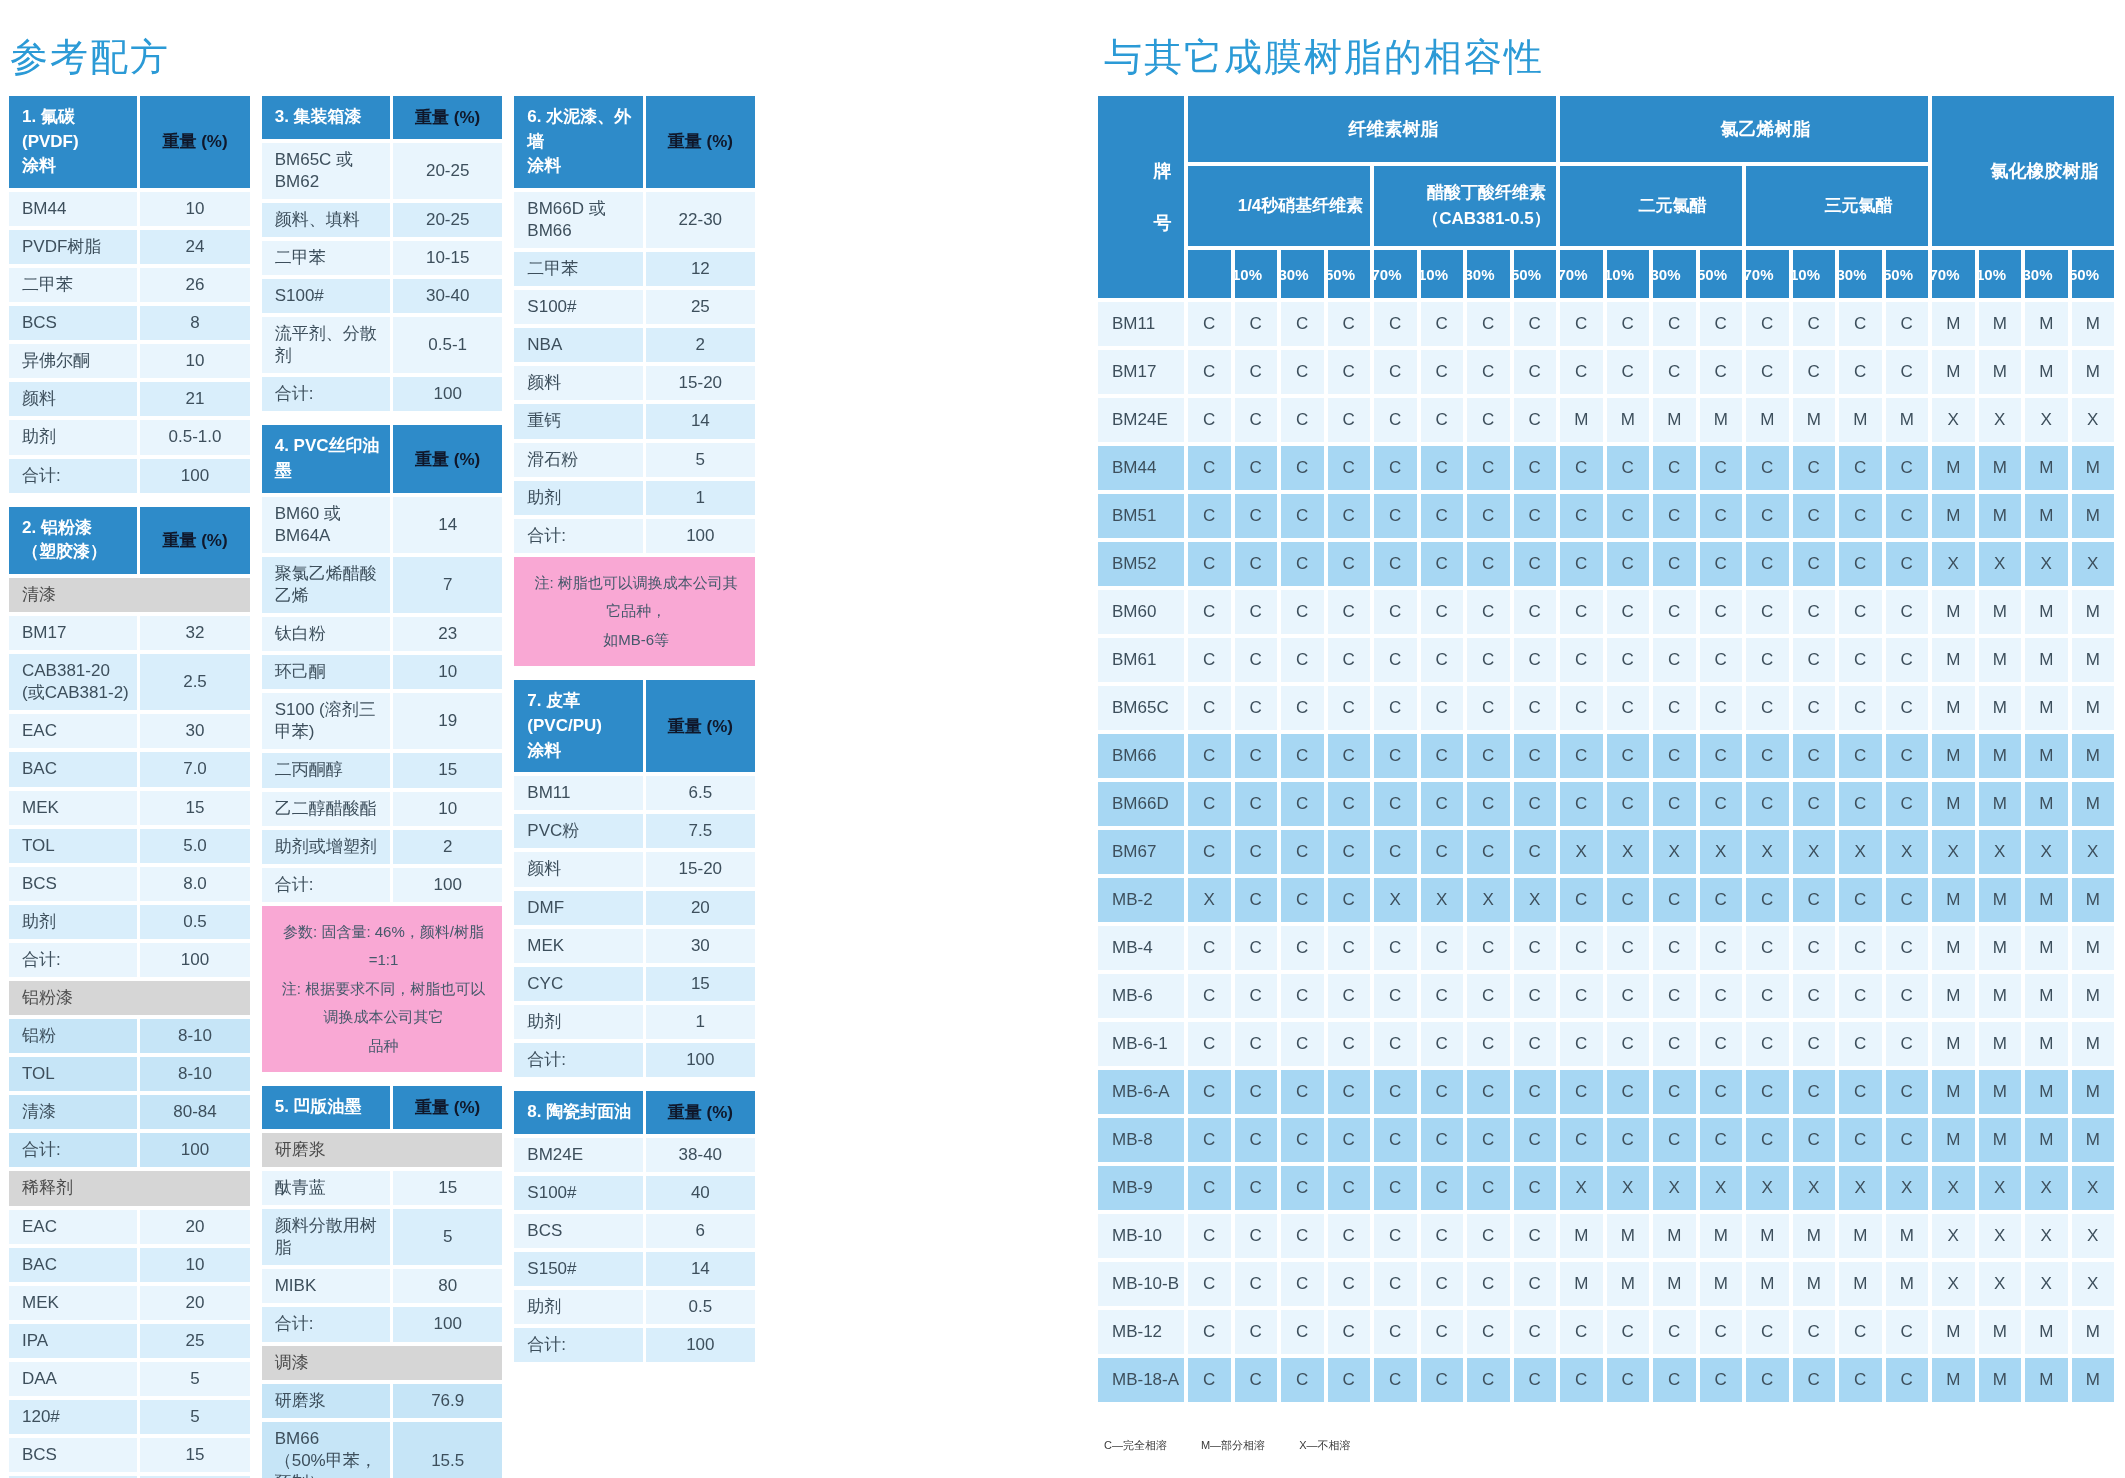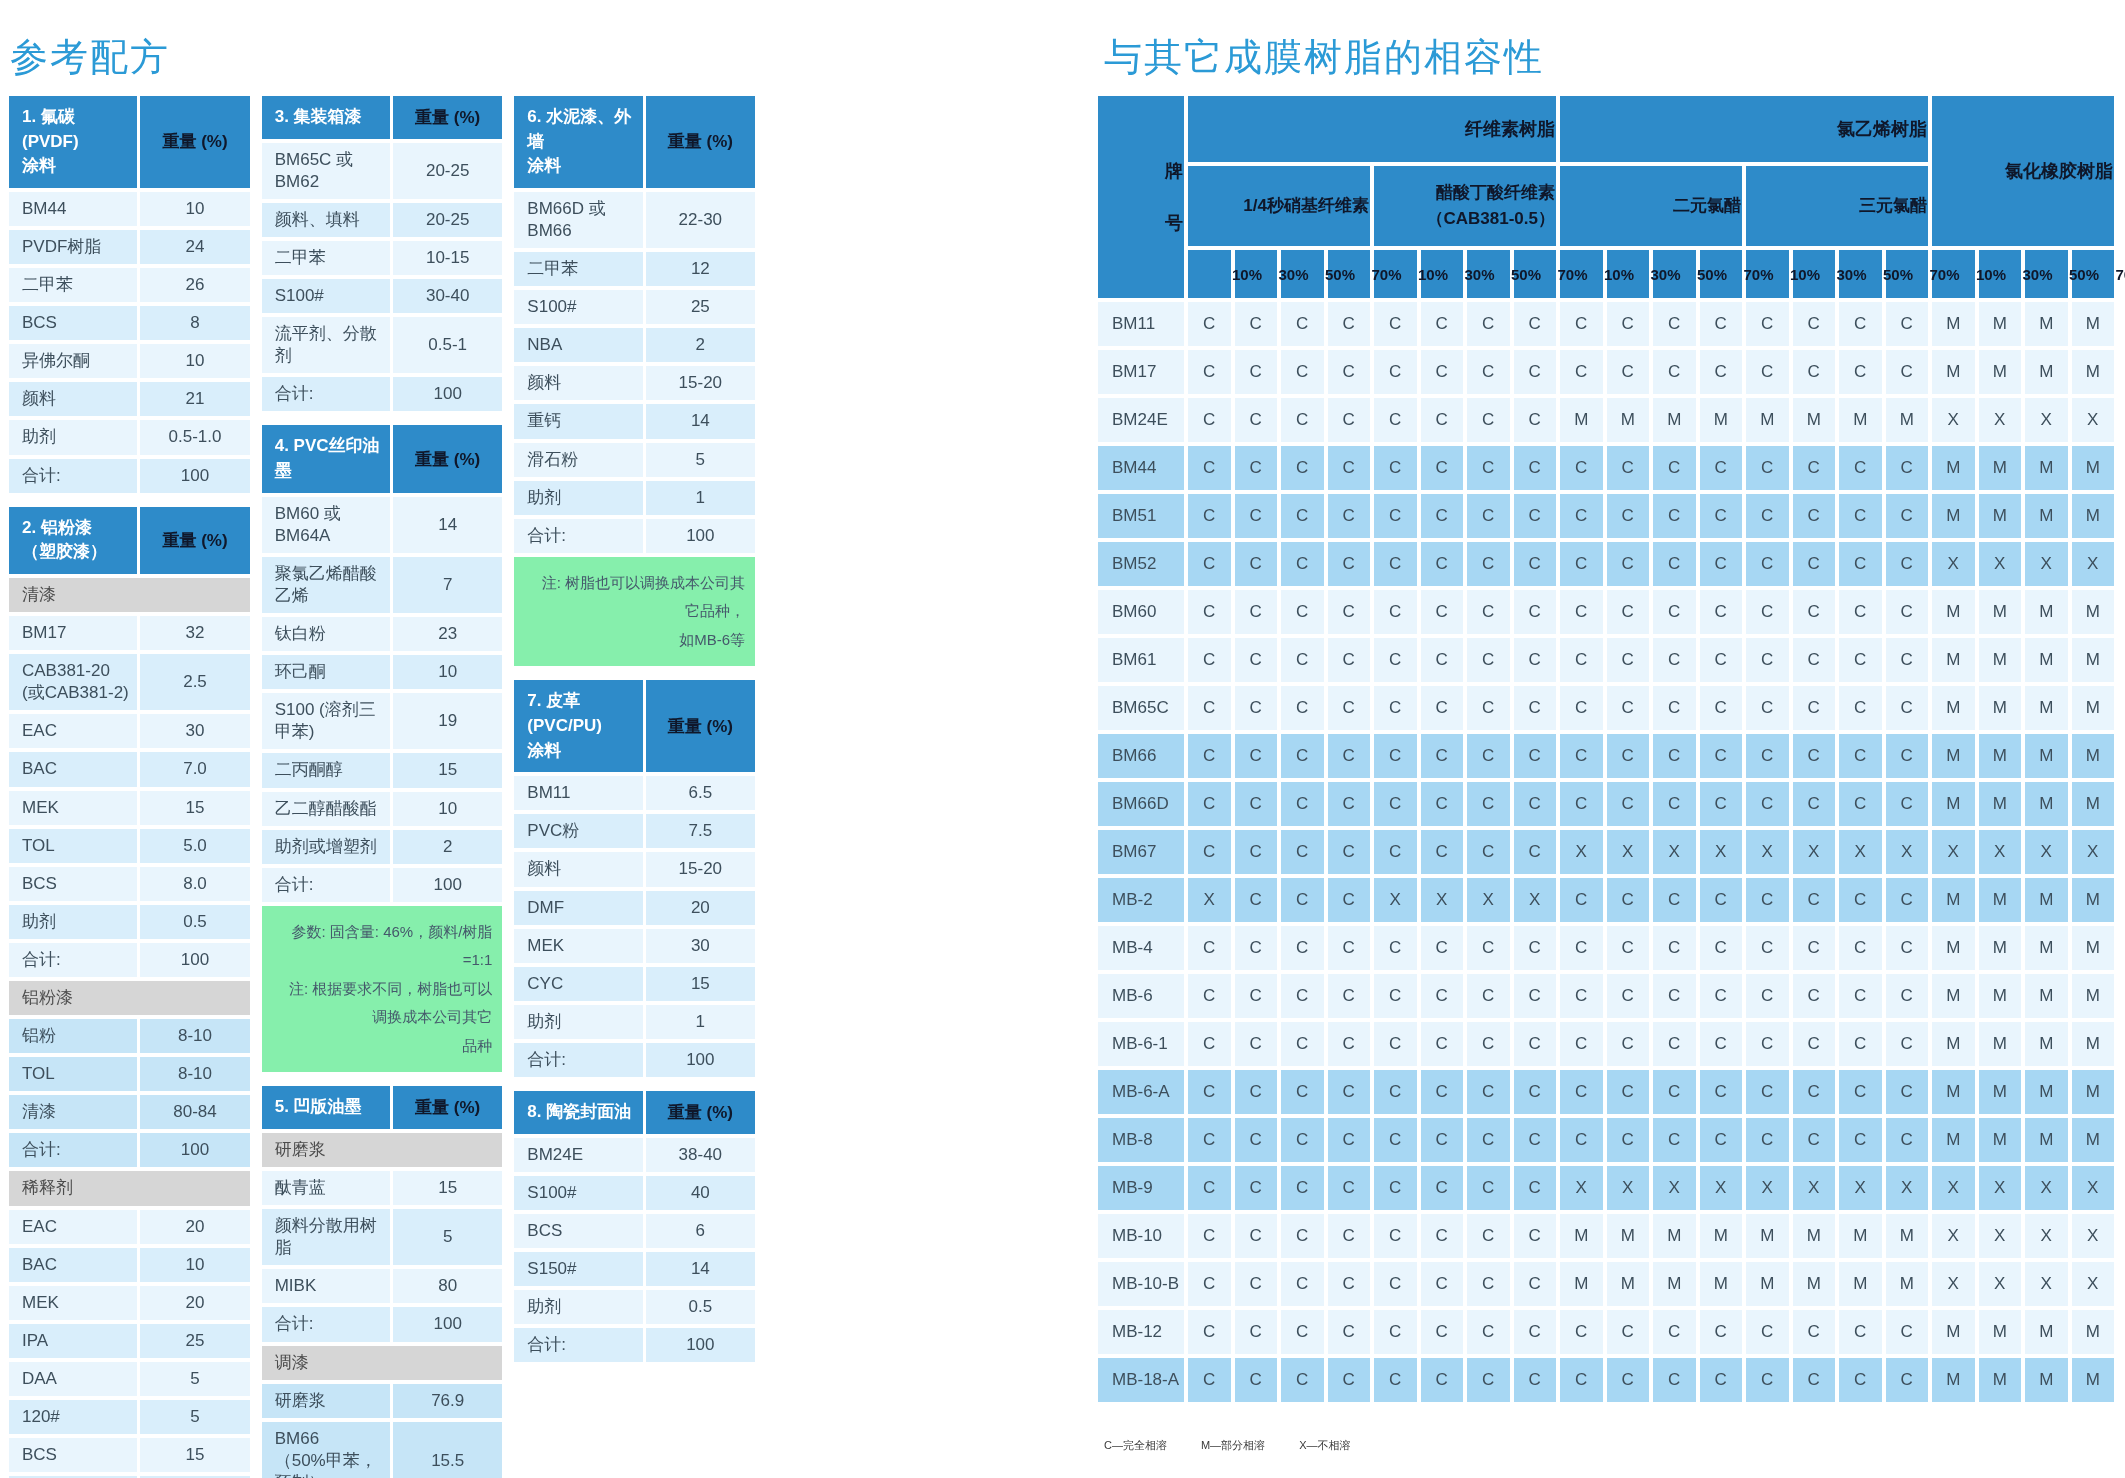--- a/index.html
+++ b/index.html
@@ -19,26 +19,26 @@
   .ftable th.tt{background:#2e8bc9;color:#ffffff;font-size:17px;font-weight:600;text-align:left;
     padding:9px 6px 9px 13px;line-height:1.45;width:54%;}
   .ftable th.wt{background:#2e8bc9;color:#0f172a;font-size:17px;font-weight:600;text-align:center;padding:9px 4px;}
   .ftable td{font-size:17px;line-height:1.3;}
   .rl{padding:6px 4px 6px 13px;text-align:left;}
   .rv{text-align:center;padding:6px 4px;}
   .ra{background:#e9f5fd;}
   .rb{background:#d9eefb;}
   .rd{background:#c6e5f7;}
   .band td{background:#d6d6d6;color:#4c4c4c;padding:6px 4px 6px 13px;font-size:17px;text-align:left;}
-  .note td{background:#86efac;color:#45596b;font-size:15px;padding:12px 10px 12px 13px;line-height:1.9;text-align:right;}
+  .note td{background:#f9a8d4;color:#45596b;font-size:15px;padding:12px 10px 12px 13px;line-height:1.9;text-align:center;}
 
   
   #compat{position:absolute;left:1094px;top:92px;width:1024px;}
   #matrix{width:100%;border-collapse:separate;border-spacing:4px;table-layout:fixed;}
-  #matrix th.blue{background:#2e8bc9;color:#0f172a;font-weight:600;text-align:right;padding-left:44px;}
+  #matrix th.blue{background:#2e8bc9;color:#ffffff;font-weight:600;text-align:center;padding-left:44px;}
   #matrix .g1{font-size:18px;height:64px;}
   #matrix .g2{font-size:17px;height:78px;line-height:1.55;font-weight:600;}
   #matrix .pct{font-size:15px;height:46px;font-weight:600;}
   #matrix .corner{font-size:18px;line-height:2.9;}
   #matrix td.cc{text-align:center;font-size:17px;height:42px;color:#3d4f5c;}
   #matrix th.rname{font-size:17px;font-weight:400;color:#3d4f5c;text-align:left;padding-left:14px;height:42px;}
   .mlight{background:#e9f5fd;}
   .mdark{background:#a7d7f3;}
   #legend{position:absolute;left:1104px;top:1438px;font-size:11px;color:#3a3a3a;}
   #legend span{margin-right:34px;}

